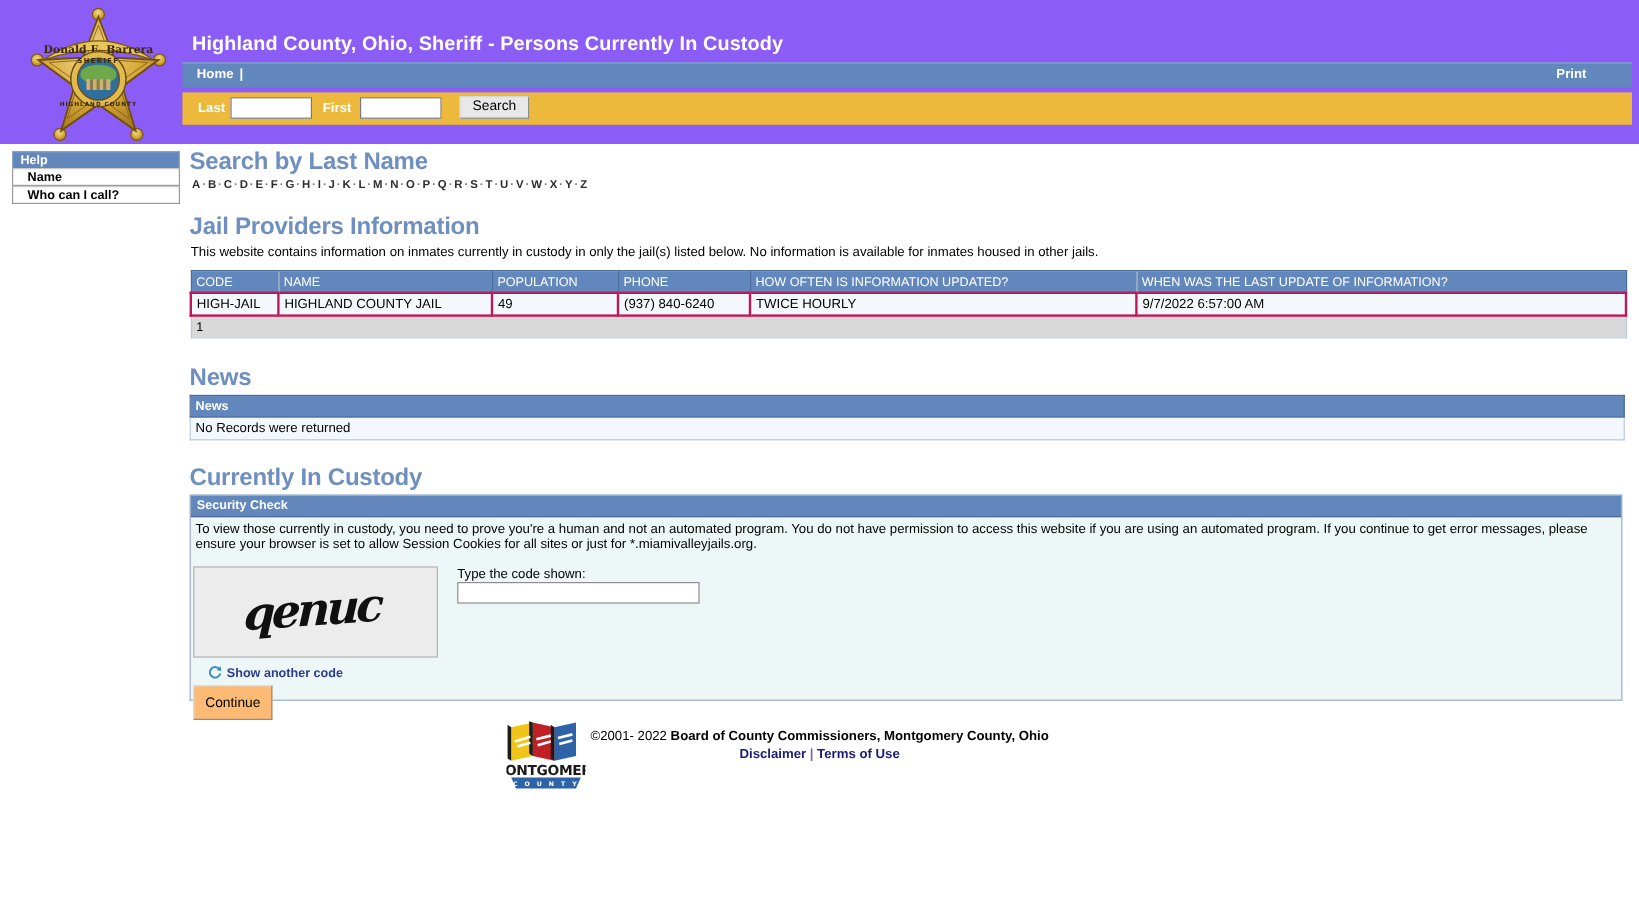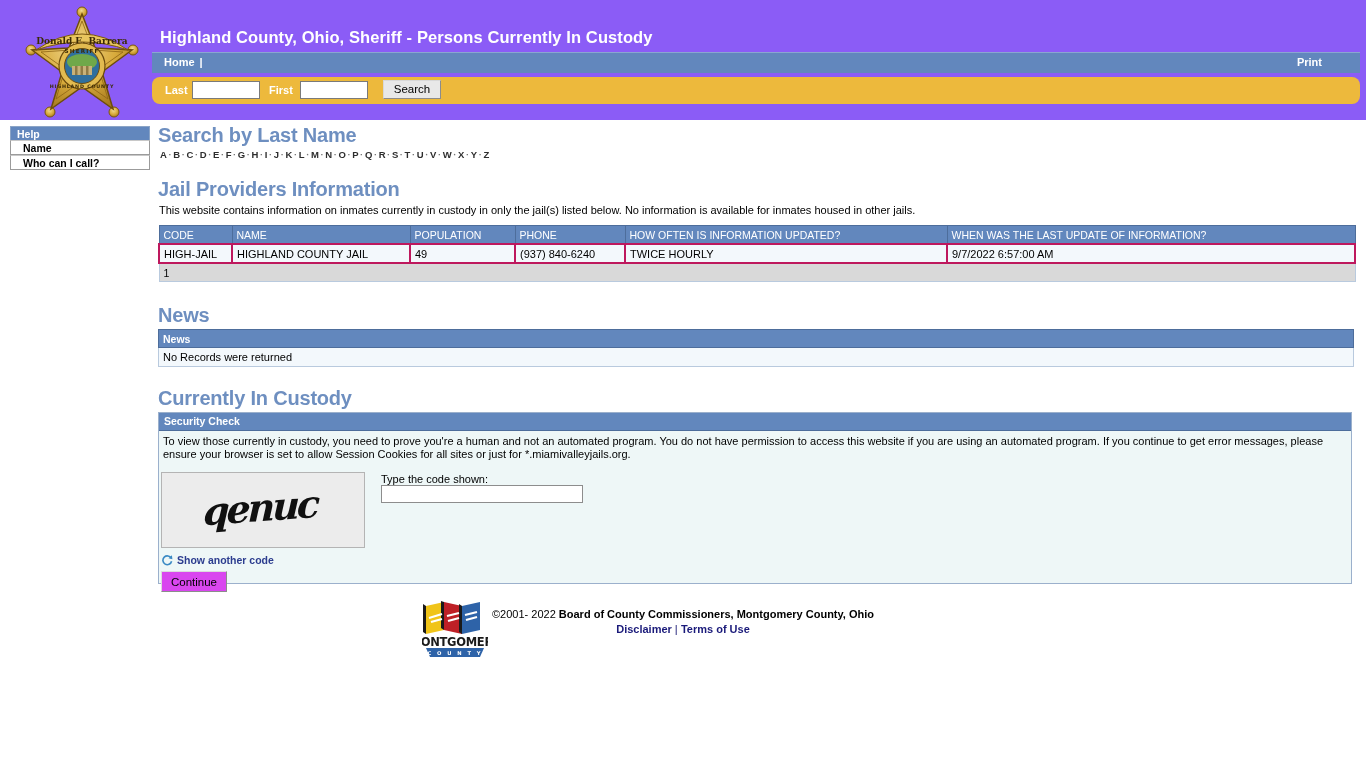--- a/index.html
+++ b/index.html
@@ -83,21 +83,20 @@
   }
   .nav-right a { color: #ffffff; text-decoration: none; }
 
   .searchbar {
     position: absolute;
     left: 152px;
     top: 77px;
     width: 1208px;
     height: 27px;
     background: #edb93c;
-    border-radius: 8px;
   }
   .searchbar .lbl {
     position: absolute;
     top: 7px;
     font-size: 11px;
     font-weight: bold;
     color: #ffffff;
   }
   .lbl-last { left: 13px; }
   .lbl-first { left: 117px; }
@@ -325,41 +324,41 @@
     width: 194px;
     height: 14px;
     border: 1px solid #8d8d8d;
     background: #ffffff;
     font-family: "Liberation Sans", sans-serif;
     font-size: 11px;
     padding: 1px 3px;
   }
   .show-code {
     position: absolute;
-    left: 2px;
+    left: 14px;
     top: 123px;
     font-size: 10.5px;
     font-weight: bold;
     color: #2c3d8f;
     cursor: pointer;
     white-space: nowrap;
     text-align: right;
   }
   .show-code .refresh-icon {
     display: inline-block;
     vertical-align: -2px;
     margin-right: 4px;
   }
   .btn-continue {
     position: absolute;
     left: 2px;
     top: 140px;
     width: 66px;
-    height: 21px;
-    background: #d946ef;
+    height: 29px;
+    background: #fdba74;
     border: 1px solid #8c8c8c;
     border-top-color: #dcdcdc;
     border-left-color: #dcdcdc;
     font-family: "Liberation Sans", sans-serif;
     font-size: 11.5px;
     cursor: pointer;
     padding: 0;
   }
 
   

